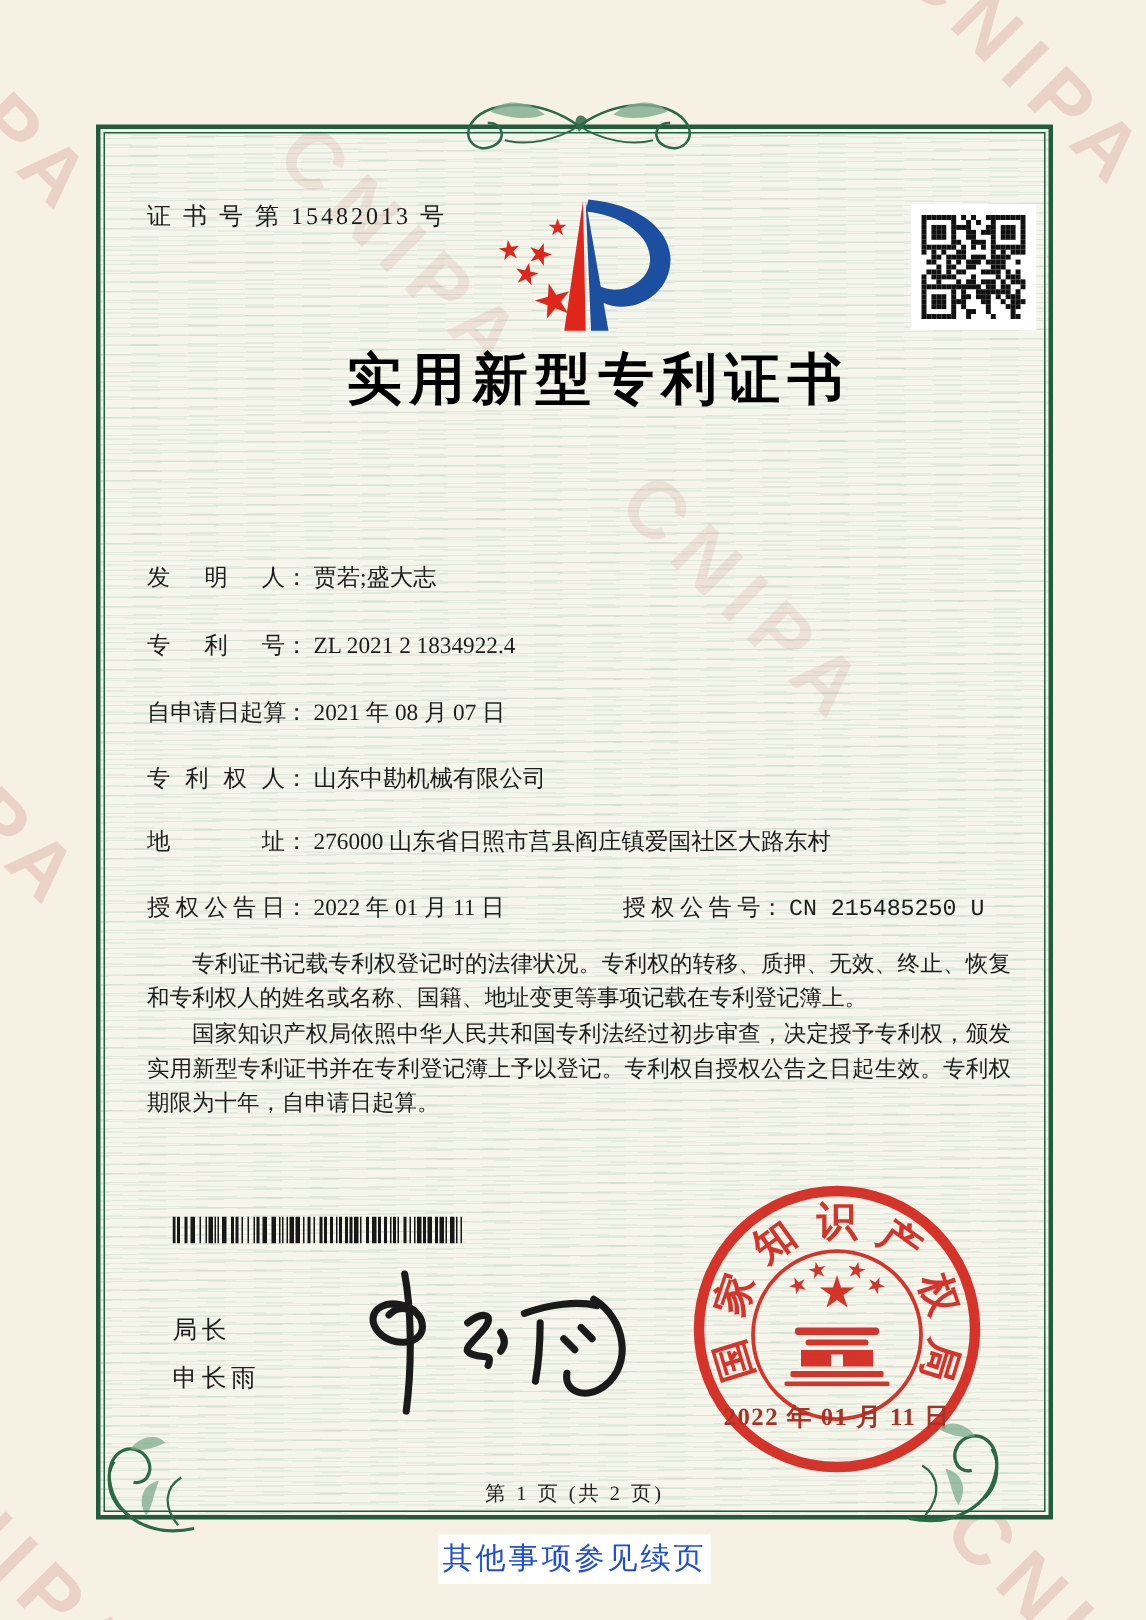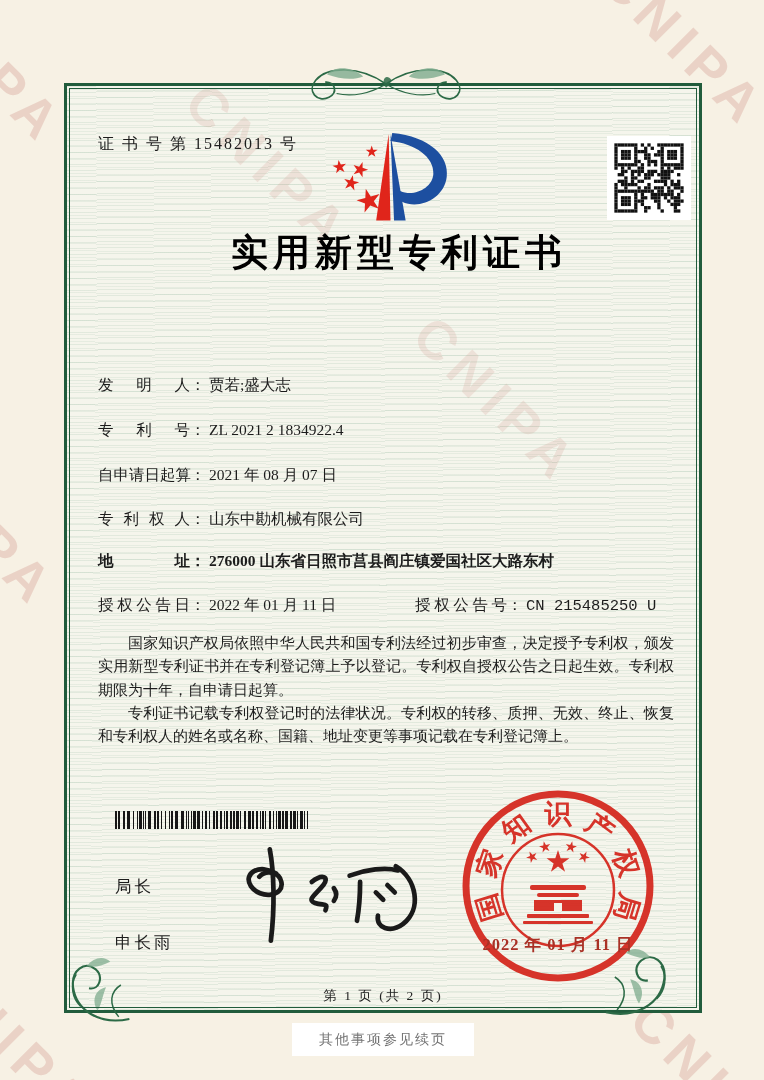--- a/index.html
+++ b/index.html
@@ -34,21 +34,21 @@
   .paras p{margin:0;font-size:15px;line-height:23.3px;text-align:justify;text-indent:2em;}
   .barcode{position:absolute;left:48px;top:725px;width:196px;height:18px;}
   .signer{position:absolute;left:48px;font-size:16.5px;letter-spacing:3px;}
   .sig{position:absolute;left:165px;top:758px;width:210px;height:100px;}
   .seal{position:absolute;left:391px;top:700px;width:200px;height:200px;opacity:.94;}
   .seal-date{position:absolute;left:391px;top:848px;width:200px;text-align:center;
              font-size:16.5px;color:#a93126;letter-spacing:1px;font-weight:bold;}
   .pagenum{position:absolute;left:0;top:901px;width:100%;text-align:center;
            font-size:13.5px;letter-spacing:2px;color:#222;}
   .cont-note{position:absolute;left:292px;top:1023px;width:182px;height:33px;line-height:33px;
-             background:#fff;text-align:center;font-size:14px;letter-spacing:2px;color:#737373;}
+             background:#fff;text-align:center;font-size:20px;letter-spacing:2px;color:#1d4ed8;}
   .orn{position:absolute;pointer-events:none;}
 </style>
 </head>
 <body>
 
 <div class="page">
 
   <span class="wm" style="left:-70px;top:-35px;">CNIPA</span>
   <span class="wm" style="left:632px;top:-52px;">CNIPA</span>
   <span class="wm" style="left:-78px;top:428px;">CNIPA</span>
@@ -337,33 +337,33 @@
     </div>
     <div class="frow" style="top:334px;">
       <span class="flabel">专利号</span><span class="fcolon">：</span><span class="fvalue">ZL 2021 2 1834922.4</span>
     </div>
     <div class="frow" style="top:379px;">
       <span class="flabel">自申请日起算</span><span class="fcolon">：</span><span class="fvalue">2021 年 08 月 07 日</span>
     </div>
     <div class="frow" style="top:423px;">
       <span class="flabel">专利权人</span><span class="fcolon">：</span><span class="fvalue">山东中勘机械有限公司</span>
     </div>
-    <div class="frow" style="top:465px;font-weight:bold;">
+    <div class="frow" style="top:465px;">
       <span class="flabel">地址</span><span class="fcolon">：</span><span class="fvalue">276000  山东省日照市莒县阎庄镇爱国社区大路东村</span>
     </div>
     <div class="frow" style="top:509px;">
       <span class="flabel">授权公告日</span><span class="fcolon">：</span><span class="fvalue">2022 年 01 月 11 日</span>
       <span class="grant2">
         <span class="flabel">授权公告号</span><span class="fcolon">：</span><span class="fvalue">CN 215485250 U</span>
       </span>
     </div>
 
     <div class="paras">
+      <p>专利证书记载专利权登记时的法律状况。专利权的转移、质押、无效、终止、恢复和专利权人的姓名或名称、国籍、地址变更等事项记载在专利登记簿上。</p>
       <p>国家知识产权局依照中华人民共和国专利法经过初步审查，决定授予专利权，颁发实用新型专利证书并在专利登记簿上予以登记。专利权自授权公告之日起生效。专利权期限为十年，自申请日起算。</p>
-      <p>专利证书记载专利权登记时的法律状况。专利权的转移、质押、无效、终止、恢复和专利权人的姓名或名称、国籍、地址变更等事项记载在专利登记簿上。</p>
     </div>
 
     <svg class="barcode" id="barcode" viewBox="0 0 196 18" preserveAspectRatio="none">
         <rect x="0" y="0" width="2" height="18" fill="#171717"></rect>
         <rect x="3" y="0" width="2" height="18" fill="#171717"></rect>
         <rect x="8" y="0" width="2" height="18" fill="#171717"></rect>
         <rect x="12" y="0" width="3" height="18" fill="#171717"></rect>
         <rect x="18" y="0" width="1" height="18" fill="#171717"></rect>
         <rect x="22" y="0" width="1" height="18" fill="#171717"></rect>
         <rect x="24" y="0" width="3" height="18" fill="#171717"></rect>
@@ -410,21 +410,21 @@
         <rect x="170" y="0" width="3" height="18" fill="#171717"></rect>
         <rect x="175" y="0" width="2" height="18" fill="#171717"></rect>
         <rect x="178" y="0" width="3" height="18" fill="#171717"></rect>
         <rect x="182" y="0" width="1" height="18" fill="#171717"></rect>
         <rect x="185" y="0" width="3" height="18" fill="#171717"></rect>
         <rect x="189" y="0" width="1" height="18" fill="#171717"></rect>
         <rect x="192" y="0" width="1" height="18" fill="#171717"></rect>
       </svg>
 
     <div class="signer" style="top:790px;text-align:right;">局长</div>
-    <div class="signer" style="top:822px;margin-top:24px;">申长雨</div>
+    <div class="signer" style="top:822px;">申长雨</div>
 
     <svg class="sig" viewBox="0 0 200 95" fill="none" stroke="#1a1a1a" stroke-width="4.5" stroke-linecap="round" stroke-linejoin="round">
       <path d="M42,28 C26,18 10,28 18,40 C27,53 50,50 47,36 C45,26 32,24 26,31"></path>
       <path d="M36,5 C40,26 41,60 37,92"></path>
       <path d="M76,36 C86,28 93,31 87,39 C79,49 71,53 79,56 C87,59 92,55 89,63"></path>
       <path d="M97,42 C100,46 100,50 97,54"></path>
       <path d="M112,30 C128,24 146,22 158,25"></path>
       <path d="M156,21 C176,33 181,62 163,76 C151,85 137,80 139,68"></path>
       <path d="M122,36 C122,50 121,62 119,73"></path>
       <path d="M137,46 l7,7"></path>

